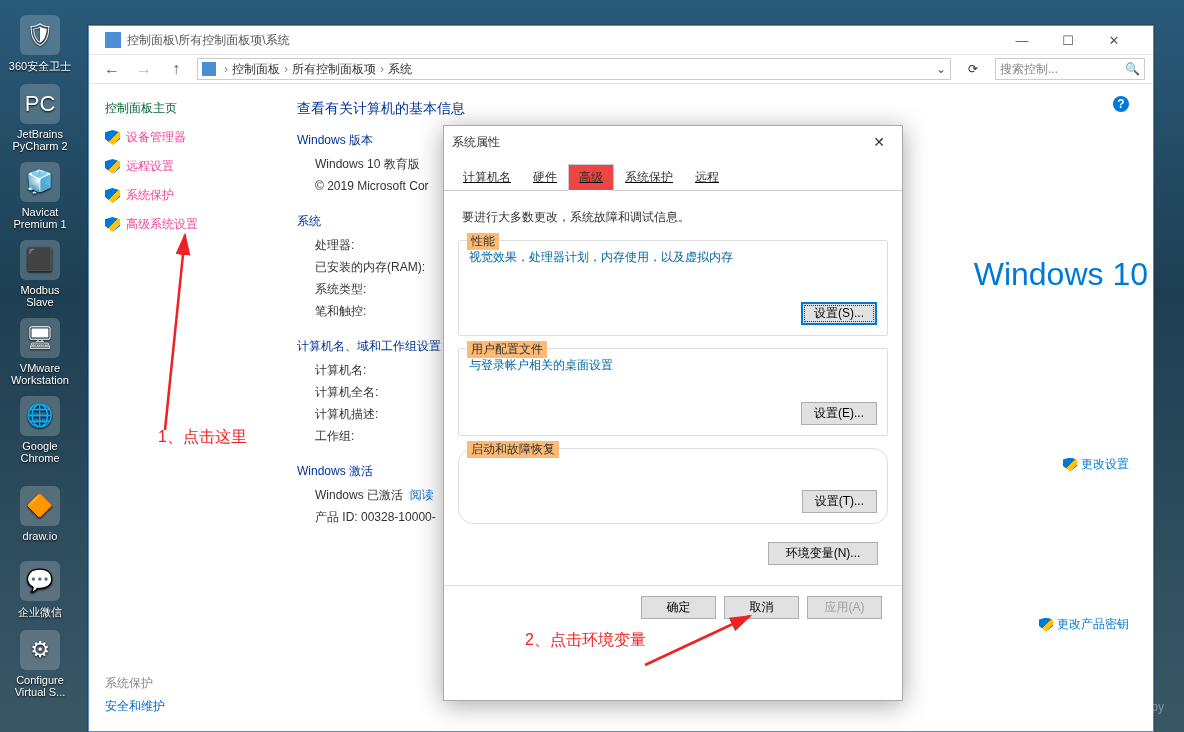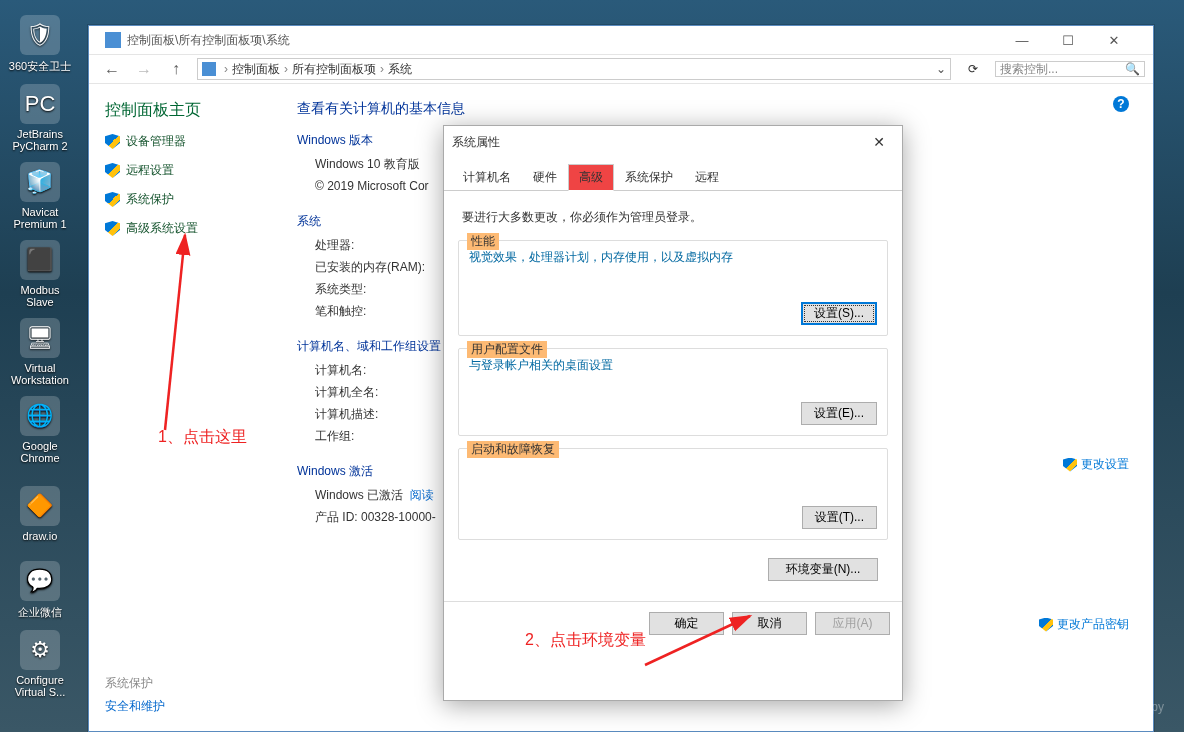--- a/index.html
+++ b/index.html
@@ -18,26 +18,26 @@
   .cp-titlebar { height:28px; display:flex; align-items:center; padding:0 16px; color:#555; }
   .cp-titlebar .tb-icon { width:16px;height:16px;background:#4a8fd4;margin-right:6px;display:inline-block; }
   .cp-titlebar .wbtns { margin-left:auto; display:flex; }
   .wbtn { width:46px; height:28px; display:flex;align-items:center;justify-content:center; color:#555; font-size:13px;}
   .cp-toolbar { height:30px; display:flex; align-items:center; gap:10px; padding:0 8px 0 12px; border-top:1px solid #e5e5e5;border-bottom:1px solid #e5e5e5;}
   .navarrow { width:22px;height:22px;border-radius:2px;display:flex;align-items:center;justify-content:center;color:#606060;font-size:16px;}
   .addrbar { flex:1; height:22px; border:1px solid #ccc; display:flex; align-items:center; padding:0 4px; font-size:12px; color:#333;}
   .bc-sep {color:#888; margin:0 4px;}
   .addrbar .dd { margin-left:auto; color:#555; }
   .refresh { width:24px;height:22px;display:flex;align-items:center;justify-content:center;color:#333;}
-  .searchbox { width:150px;height:16px;border:1px solid #ccc;display:flex;align-items:center;padding:0 4px;color:#888;}
+  .searchbox { width:150px;height:22px;border:1px solid #ccc;display:flex;align-items:center;padding:0 4px;color:#888;}
   .searchbox .mag { margin-left:auto; color:#555;}
   .cp-body { display:flex; position:absolute; left:0; right:0; top:60px; bottom:0; }
   .cp-side { width:186px; padding:14px 8px 8px 16px; }
-  .side-title { color:#006633; font-size:16px; margin-bottom:12px;}
-  .side-link { display:flex; align-items:center; margin-bottom:12px; color:#14532d; cursor:pointer;}
+  .side-title { color:#006633; font-size:12px; margin-bottom:12px;}
+  .side-link { display:flex; align-items:center; margin-bottom:12px; color:#ec4899; cursor:pointer;}
   .side-link .shield{width:15px;height:15px;margin-right:6px;display:inline-block;
     background:linear-gradient(135deg,#0078d7 0 50%,#ffc20e 0 75%,#0078d7 0);
     clip-path:polygon(50% 0,100% 15%,100% 60%,50% 100%,0 60%,0 15%); }
   .side-footer{position:absolute;left:16px;bottom:16px;color:#888;}
   .side-footer .also{margin-bottom:6px;}
   .side-footer .lnk{color:#0066cc;}
   .cp-main { flex:1; padding:14px 22px; position:relative; }
   .main-title { color:#003399; font-size:14px; margin-bottom:10px; font-weight:normal;}
   .subh { color:#003399; font-size:12px; padding:4px 0;}
   .row { padding-left:18px; line-height:22px; color:#333;}
@@ -49,36 +49,36 @@
   .right-link .shield2{width:14px;height:14px;margin-right:4px;display:inline-block;
     background:linear-gradient(135deg,#0078d7 0 50%,#ffc20e 0 75%,#0078d7 0);
     clip-path:polygon(50% 0,100% 15%,100% 60%,50% 100%,0 60%,0 15%);}
   .help { position:absolute; right:24px; top:70px; width:16px;height:16px;border-radius:50%;background:#0078d7;color:#fff;
           display:flex;align-items:center;justify-content:center;font-size:12px;font-weight:bold;}
   
   .dlg { position:absolute; left:443px; top:125px; width:460px; height:576px; background:#fff;
          border:1px solid #aaa; box-shadow:0 4px 24px rgba(0,0,0,.35); }
   .dlg-title { height:30px; display:flex; align-items:center; padding:16px 8px; font-size:12px; color:#333; }
   .dlg-title .x { margin-left:auto; width:30px;height:24px;display:flex;align-items:center;justify-content:center;font-size:14px;}
-  .dlg-tabs { border-bottom:1px solid #ccc; padding:6px 8px 0 8px; display:flex; gap:0;}
+  .dlg-tabs { border-bottom:1px solid #ccc; padding:6px 8px 0 8px; display:flex; gap:0;text-decoration:underline;}
   .tab { padding:4px 10px; border:1px solid transparent; color:#333; cursor:pointer; margin-bottom:-1px;}
   .tab.active { border:1px solid #ccc; border-bottom:1px solid #fff; background:#ef4444; }
   .dlg-body { padding:12px 14px 8px 14px; }
   .note { margin:6px 0 14px 4px; color:#333;}
   .group { border:1px solid #ddd; border-radius:2px; padding:8px 10px 10px 10px; margin-bottom:12px; position:relative;}
   .group-title { position:absolute; top:-8px; left:8px; background:#fdba74; padding:0 4px; color:#333;}
   .group .desc { margin:0 0 24px 0; color:#0369a1;}
   .group .btn-right { position:absolute; right:10px; bottom:10px;}
   .winbtn { min-width:75px; height:23px; padding:0 12px; background:#e1e1e1; border:1px solid #adadad;
             display:inline-flex;align-items:center;justify-content:center; font-size:12px; cursor:default;}
   .winbtn.focus { outline:1px dotted #333; outline-offset:-4px; border:1px solid #0078d7; box-shadow:0 0 0 1px #0078d7 inset;}
   .winbtn.disabled { color:#a0a0a0; }
   .env-row { text-align:right; padding:6px 10px 12px 0;}
   .env-row .winbtn{min-width:110px;}
-  .dlg-footer { border-top:1px solid #ddd; padding:10px 12px; display:flex; justify-content:flex-end; gap:8px;}
+  .dlg-footer { border-top:1px solid #ddd; padding:10px 20px; display:flex; justify-content:flex-end; gap:8px;}
   
   .anno { position:absolute; color:#ee2222; font-size:16px; pointer-events:none;}
   .arrow-svg{position:absolute;pointer-events:none;}
   .watermark{position:absolute;right:20px;bottom:18px;color:rgba(255,255,255,.35);font-size:12px;}
 </style>
 </head>
 <body>
 
 <div class="desktop">
   <div class="desktop-icons" id="desktop-icons">
@@ -96,21 +96,21 @@
         <div style="white-space:pre-line">Navicat
 Premium 1</div>
       </div>
       <div class="dicon">
         <div class="glyph">⬛</div>
         <div style="white-space:pre-line">Modbus
 Slave</div>
       </div>
       <div class="dicon">
         <div class="glyph">🖥</div>
-        <div style="white-space:pre-line">Virtual
+        <div style="white-space:pre-line">VMware
 Workstation</div>
       </div>
       <div class="dicon">
         <div class="glyph">🌐</div>
         <div style="white-space:pre-line">Google
 Chrome</div>
       </div>
       <div class="dicon">
         <div class="glyph">🔶</div>
         <div style="white-space:pre-line">draw.io</div>
@@ -207,20 +207,21 @@
             <div class="row">工作组:</div>
           </div>
 
         <div class="subh" style="margin-top:12px;">Windows 激活</div>
         <div class="row">
           <span>Windows 已激活</span>&nbsp;
           <span class="link">阅读</span>
         </div>
         <div class="row">产品 ID: 00328-10000-</div>
 
+        <div class="win10logo">Windows 10</div>
         <div class="right-link a">
           <span class="shield2"></span>
             <span>更改设置</span>
         </div>
         <div class="right-link b">
           <span class="shield2"></span>
             <span>更改产品密钥</span>
         </div>
       </div>
     </div>
@@ -232,35 +233,35 @@
       <div class="x">✕</div>
     </div>
     <div class="dlg-tabs" id="dlg-tabs">
         <div class="tab">计算机名</div>
         <div class="tab">硬件</div>
         <div class="tab active">高级</div>
         <div class="tab">系统保护</div>
         <div class="tab">远程</div>
       </div>
     <div class="dlg-body">
-      <div class="note">要进行大多数更改，你必须作为管理员登录。</div>
+      <div class="note">要进行大多数更改，系统故障和调试信息。</div>
 
       <div class="group" style="height:96px;">
         <div class="group-title">性能</div>
         <div class="desc">视觉效果，处理器计划，内存使用，以及虚拟内存</div>
         <div class="btn-right"><div class="winbtn focus">设置(S)...</div></div>
       </div>
 
       <div class="group" style="height:88px;">
         <div class="group-title">用户配置文件</div>
         <div class="desc">与登录帐户相关的桌面设置</div>
         <div class="btn-right"><div class="winbtn">设置(E)...</div></div>
       </div>
 
-      <div class="group" style="height:92px;">
+      <div class="group" style="height:76px;border-radius:15px;">
         <div class="group-title">启动和故障恢复</div>
         <div class="btn-right"><div class="winbtn">设置(T)...</div></div>
       </div>
 
       <div class="env-row">
         <div class="winbtn">环境变量(N)...</div>
       </div>
     </div>
     <div class="dlg-footer">
       <div class="winbtn">确定</div>

